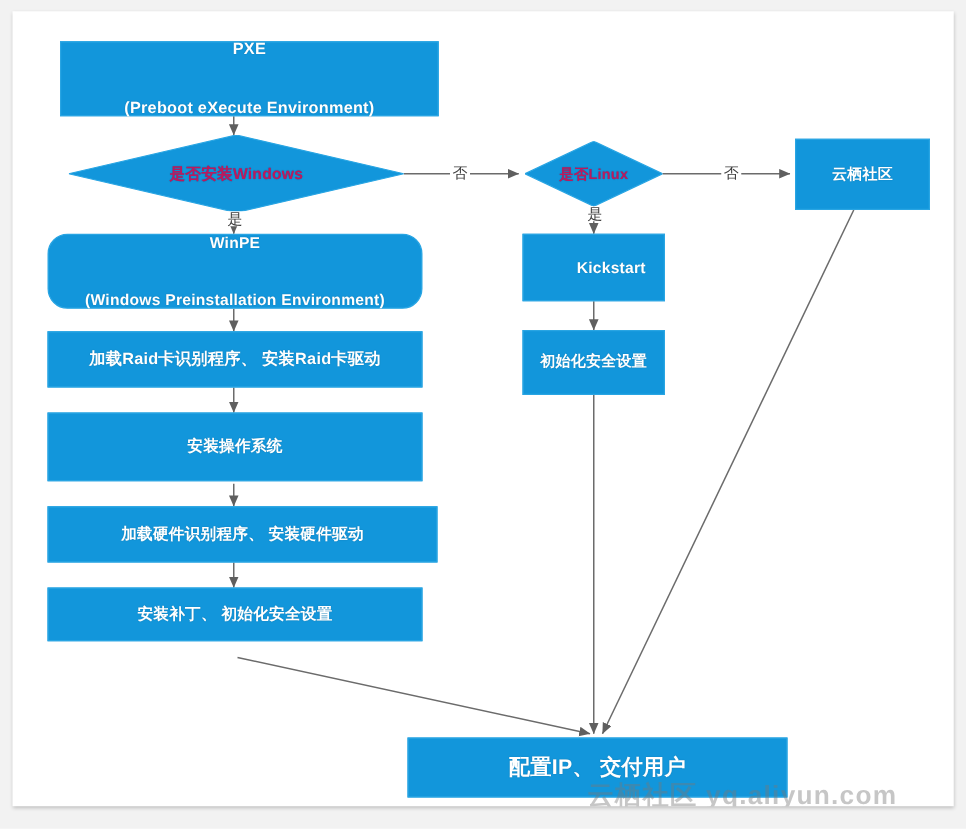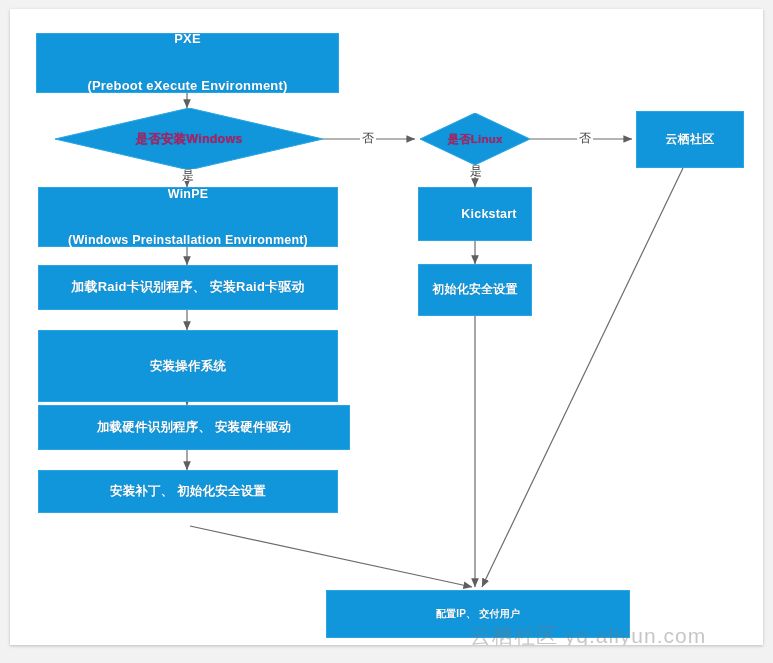--- a/index.html
+++ b/index.html
@@ -101,21 +101,21 @@
     z-index: 2;
     pointer-events: none;
   }
 
   
   #watermark {
     position: absolute;
     z-index: 6;
     color: rgba(120,120,120,0.42);
     font-size: 21px;
-    font-weight: normal;
+    font-weight: bold;
     letter-spacing: 1px;
     white-space: nowrap;
     pointer-events: none;
   }
 </style>
 </head>
 <body>
 
 <div id="page-frame">
   <div id="canvas">
@@ -150,21 +150,21 @@
           <line x1="465" y1="232" x2="465" y2="255"></line>
 
           <line x1="180" y1="517" x2="462" y2="578"></line>
 
           <line x1="465" y1="307" x2="465" y2="578"></line>
 
           <line x1="673" y1="159" x2="472" y2="578"></line>
         </g>
       </svg>
 
-      <div class="node" style="left:26px; top:24px; width:303px; height:60px; font-size:13px;">
+      <div class="node" style="left:38px; top:24px; width:303px; height:60px; font-size:13px;">
         <span class="line1">PXE</span>
         <span class="line2">(Preboot eXecute Environment)</span>
       </div>
 
       <div class="diamond-wrap" style="left:45px; top:99px; width:268px; height:62px;">
         <svg class="diamond-shape" viewBox="0 0 268 62" preserveAspectRatio="none">
           <polygon points="134,0 268,31 134,62 0,31" fill="#1296db" stroke="#29a5e3" stroke-width="1"></polygon>
         </svg>
         <div class="diamond-label" style="font-size:12.5px;">是否安装Windows</div>
       </div>
@@ -178,50 +178,50 @@
 
       <div class="edge-label" style="left:350px; top:123px;">否</div>
       <div class="edge-label" style="left:170px; top:160px;">是</div>
       <div class="edge-label" style="left:567px; top:123px;">否</div>
       <div class="edge-label" style="left:458px; top:156px;">是</div>
 
       <div class="node" style="left:626px; top:102px; width:108px; height:57px; font-size:12px;">
         <span class="line1">云栖社区</span>
       </div>
 
-      <div class="node" style="left:28px; top:178px; width:300px; height:60px; font-size:12.5px;">
+      <div class="node" style="left:28px; top:178px; width:300px; height:60px; font-size:12.5px;border-radius:16px;">
         <span class="line1">WinPE</span>
         <span class="line2">(Windows Preinstallation Environment)</span>
       </div>
 
       <div class="node" style="left:28px; top:256px; width:300px; height:45px; font-size:13px;">
         <span class="line1">加载Raid卡识别程序、 安装Raid卡驱动</span>
       </div>
 
-      <div class="node" style="left:28px; top:321px; width:300px; height:72px; font-size:12.5px;">
+      <div class="node" style="left:28px; top:321px; width:300px; height:55px; font-size:12.5px;">
         <span class="line1">安装操作系统</span>
       </div>
 
       <div class="node" style="left:28px; top:396px; width:312px; height:45px; font-size:12.5px;">
         <span class="line1">加载硬件识别程序、 安装硬件驱动</span>
       </div>
 
       <div class="node" style="left:28px; top:461px; width:300px; height:43px; font-size:12.5px;">
         <span class="line1">安装补丁、 初始化安全设置</span>
       </div>
 
       <div class="node" style="left:408px; top:178px; width:114px; height:54px; font-size:12.5px;padding-left:28px;">
         <span class="line1">Kickstart</span>
       </div>
 
       <div class="node" style="left:408px; top:255px; width:114px; height:52px; font-size:12px;">
         <span class="line1">初始化安全设置</span>
       </div>
 
-      <div class="node" style="left:316px; top:581px; width:304px; height:48px; font-size:10px;">
+      <div class="node" style="left:316px; top:581px; width:304px; height:48px; font-size:17px;">
         <span class="line1">配置IP、 交付用户</span>
       </div>
 
       <div id="watermark" style="left:460px; top:613px;">云栖社区 yq.aliyun.com</div>
 
     </div>
   </div>
 </div>
 
 </body></html>

